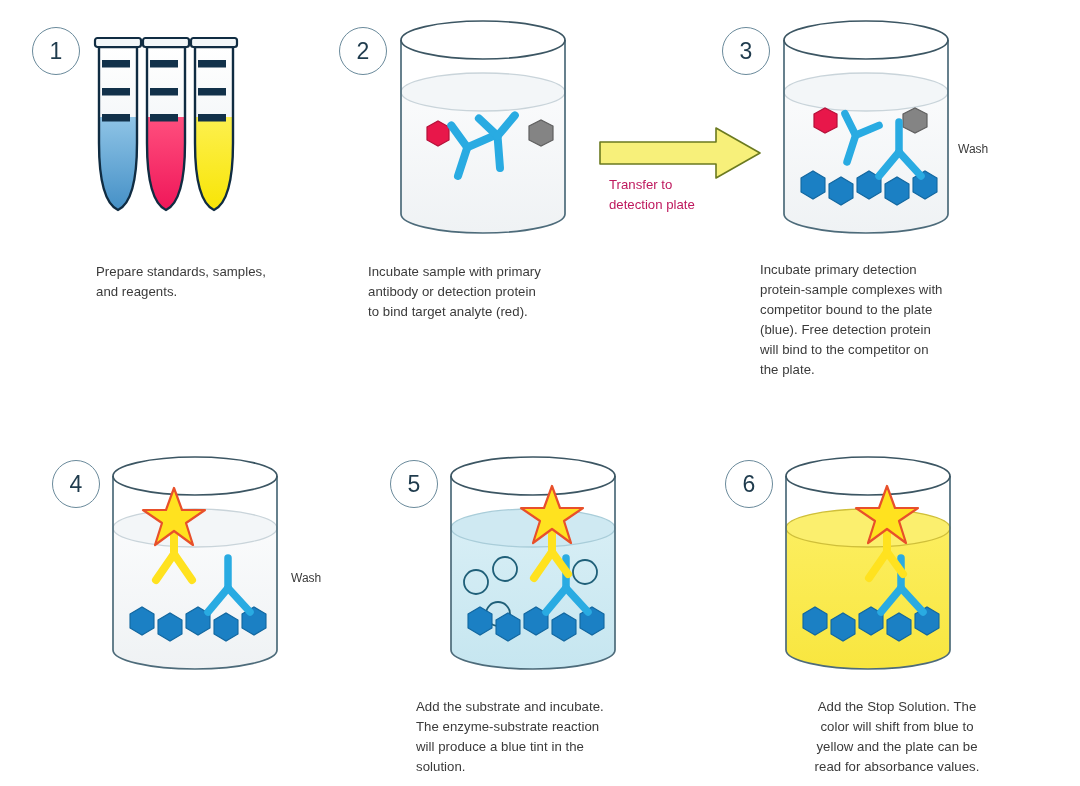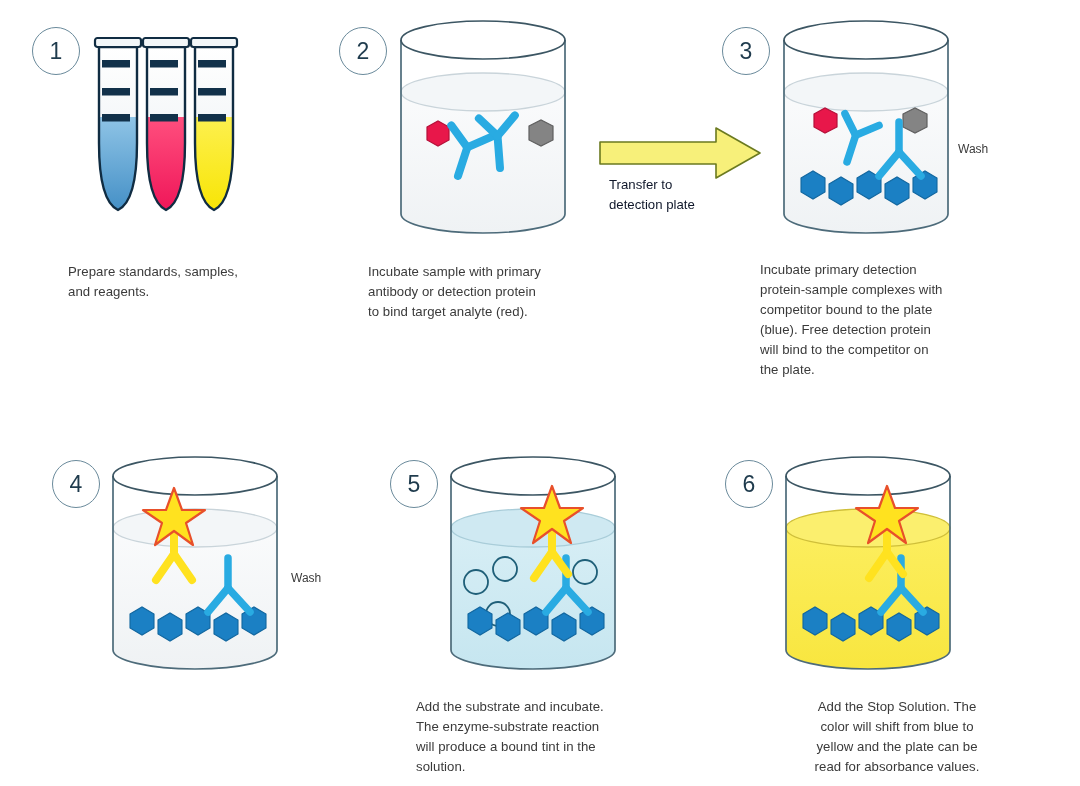--- a/index.html
+++ b/index.html
@@ -31,21 +31,21 @@
   }
   .wash-label{
     position:absolute;
     font-size:12px;
     color:#3a3a3a;
   }
   .arrow-label{
     position:absolute;
     font-size:13.2px;
     line-height:1.5;
-    color:#0f172a;
+    color:#be185d;
     white-space:pre-line;
   }
   svg{display:block;overflow:visible;}
   .svgwrap{position:absolute;}
 </style>
 </head>
 <body>
 
 <div class="stage">
 
@@ -115,21 +115,21 @@
           </g>
         <path d="M101,14 L139,14 L139,110 Q139,168 120,177 Q101,168 101,110 Z" fill="none" stroke="#102c42" stroke-width="2.4"></path>
         <rect x="97" y="5" width="46" height="9" rx="2.5" fill="#f2f6f8" stroke="#102c42" stroke-width="2.2"></rect>
         <rect x="104" y="27" width="28" height="7.5" fill="#12314a"></rect>
         <rect x="104" y="55" width="28" height="7.5" fill="#12314a"></rect>
         <rect x="104" y="81" width="28" height="7.5" fill="#12314a"></rect>
       </g>
     </svg>
   </div>
 
-  <div class="caption" style="left:68px;top:262px;width:250px;">Prepare standards, samples,
+  <div class="caption" style="left:96px;top:262px;width:250px;">Prepare standards, samples,
 and reagents.</div>
 
   <div class="num-circle" style="left:339px;top:27px;">
     <span>2</span>
   </div>
 
   <div class="svgwrap" style="left:396px;top:26px;">
     <svg width="180" height="215" viewBox="0 0 180 215">
       <defs>
         <linearGradient id="liq2" x1="0" y1="0" x2="0" y2="1">
@@ -309,21 +309,21 @@
           <line x1="106" y1="90" x2="88" y2="116"></line>
           <line x1="106" y1="90" x2="122" y2="112"></line>
         </g>
         <polygon points="106,24 114,46 137,46 118,59 125,81 106,67 87,81 94,59 75,46 98,46" fill="#ffe21f" stroke="#e8502a" stroke-width="2.2" stroke-linejoin="round"></polygon>
       </g>
     </svg>
   </div>
 
   <div class="caption" style="left:416px;top:697px;width:280px;">Add the substrate and incubate.
 The enzyme-substrate reaction
-will produce a bound tint in the
+will produce a blue tint in the
 solution.</div>
 
   <div class="num-circle" style="left:725px;top:460px;">
     <span>6</span>
   </div>
 
   <div class="svgwrap" style="left:781px;top:462px;">
     <svg width="180" height="215" viewBox="0 0 180 215">
       <defs>
         <linearGradient id="liq6" x1="0" y1="0" x2="0" y2="1">

